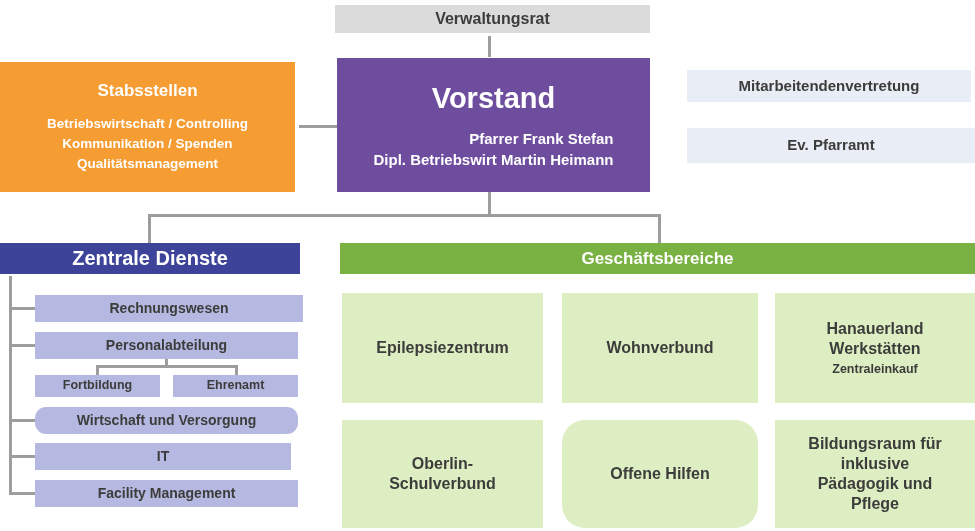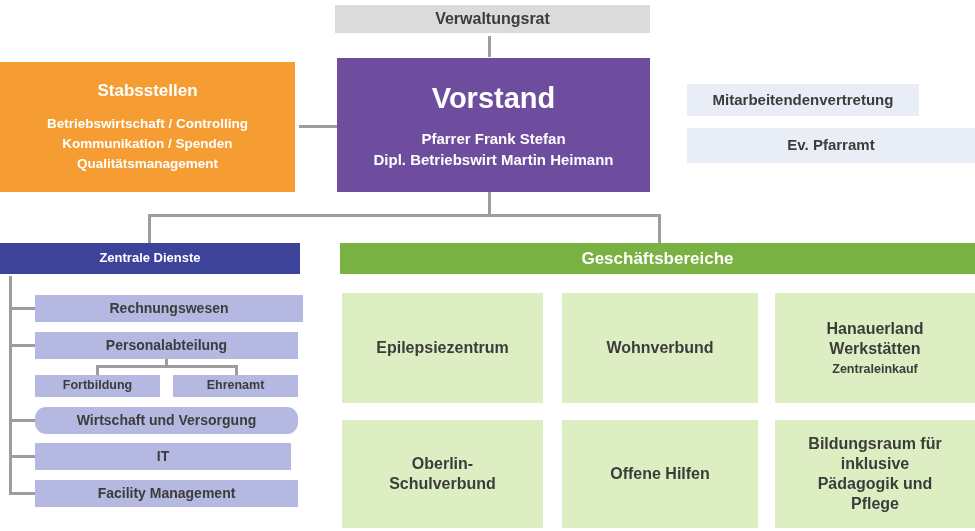--- a/index.html
+++ b/index.html
@@ -10,22 +10,22 @@
   }
   .box {
     position:absolute; box-sizing:border-box;
     display:flex; flex-direction:column; align-items:center; justify-content:center;
     text-align:center; line-height:1.25;
   }
   .line { position:absolute; background:var(--line-gray,#9d9d9c); }
 
   .gray-bar    { background:var(--gray-box,#dbdbdb); color:var(--text-dark,#3c3c3b); font-size:16px; }
   .orange-box  { background:var(--orange,#f59c33); color:#ffffff; }
-  .purple-box  { background:var(--purple,#6e4c9e); color:#ffffff; }
-  .blue-header { background:var(--dark-blue,#3c4399); color:#ffffff; font-size:13px; }
+  .purple-box  { background:var(--purple,#6e4c9e); color:#ffffff;text-align:right; }
+  .blue-header { background:var(--dark-blue,#3c4399); color:#ffffff; font-size:20px; }
   .green-header{ background:var(--green,#79b142); color:#ffffff; font-size:17px; }
   .lav-item    { background:var(--light-purple,#b5b9e1); color:var(--text-dark,#3c3c3b); font-size:14px; }
   .lav-sub     { background:var(--light-purple,#b5b9e1); color:var(--text-dark,#3c3c3b); font-size:12.5px; }
   .ice-box     { background:var(--light-blue,#e9edf5); color:var(--text-dark,#3c3c3b); font-size:15px; }
   .green-card  { background:var(--light-green,#ddefc2); color:var(--text-dark,#3c3c3b); font-size:16px; padding:0 24px; }
 
   .vorstand-title { font-size:29px; margin-bottom:12px; }
   .vorstand-names { font-size:15px; line-height:1.4; }
   .stab-title     { font-size:17px; margin-bottom:13px; }
   .stab-items     { font-size:13.5px; line-height:1.5; }
@@ -69,21 +69,21 @@
   </div>
 
   <div class="box purple-box" style="left:337px; top:58px; width:313px; height:134px;">
     <div class="vorstand-title">Vorstand</div>
     <div class="vorstand-names">
       <div>Pfarrer Frank Stefan</div>
       <div>Dipl. Betriebswirt Martin Heimann</div>
     </div>
   </div>
 
-  <div class="box ice-box" style="left:687px; top:84px; width:232px; height:32px;">
+  <div class="box ice-box" style="left:687px; top:70px; width:284px; height:32px;">
     <span>Mitarbeitendenvertretung</span>
   </div>
 
   <div class="box ice-box" style="left:687px; top:128px; width:288px; height:35px;">
     <span>Ev. Pfarramt</span>
   </div>
 
   <div class="box blue-header" style="left:0px; top:243px; width:300px; height:31px;">
     <span>Zentrale Dienste</span>
   </div>
@@ -120,20 +120,20 @@
   <div class="box green-card" style="left:562px; top:293px; width:196px; height:110px;">
     <span>Wohnverbund</span>
   </div>
   <div class="box green-card" style="left:775px; top:293px; width:200px; height:110px;">
     <span>Hanauerland Werkstätten</span>
     <span class="card-sub">Zentraleinkauf</span>
   </div>
   <div class="box green-card" style="left:342px; top:420px; width:201px; height:108px;">
     <span>Oberlin-Schulverbund</span>
   </div>
-  <div class="box green-card" style="left:562px; top:420px; width:196px; height:108px;">
+  <div class="box green-card" style="left:562px; top:420px; width:196px; height:108px;border-radius:23px;">
     <span>Offene Hilfen</span>
   </div>
   <div class="box green-card" style="left:775px; top:420px; width:200px; height:108px;">
     <span>Bildungsraum für inklusive Pädagogik und Pflege</span>
   </div>
 
 </div>
 
 </body></html>

